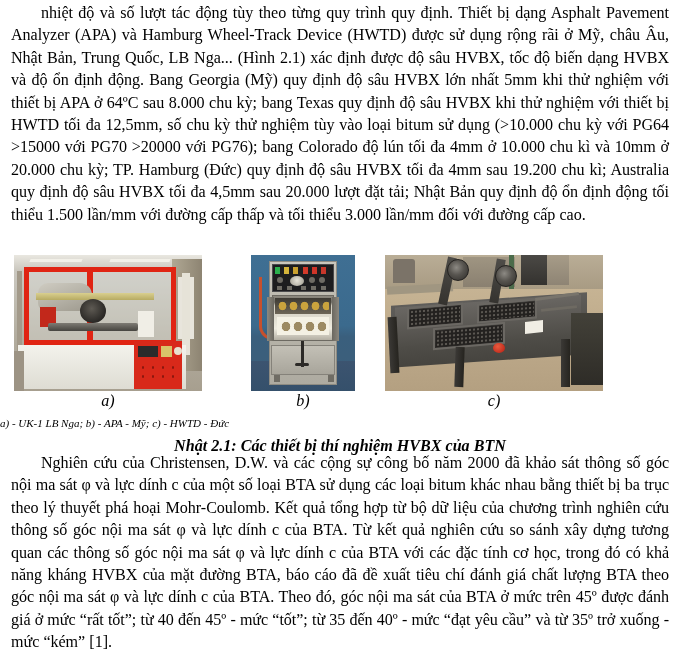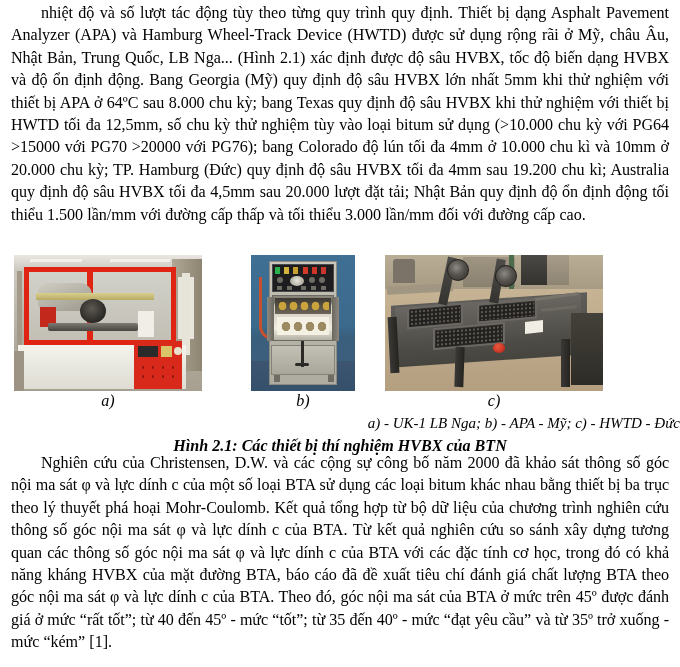--- a/index.html
+++ b/index.html
@@ -382,23 +382,23 @@
     font-style: italic;
     font-size: 16.1px;
     line-height: 18px;
     text-align: center;
   }
   .sl-a { left: 14px;  width: 188px; }
   .sl-b { left: 251px; width: 104px; }
   .sl-c { left: 385px; width: 218px; }
 
   .cap-line {
-    text-align: right;
+    text-align: left;
     font-style: italic;
-    font-size: 15px;
+    font-size: 11px;
     line-height: 21px;
     margin-top: 1px;
   }
   .cap-title {
     text-align: center;
     font-style: italic;
     font-weight: bold;
     font-size: 16.1px;
     line-height: 21px;
     margin-top: 1px;
@@ -512,20 +512,20 @@
 
     </div>
 
     <div class="sub-labels">
       <div class="sub-label sl-a">a)</div>
       <div class="sub-label sl-b">b)</div>
       <div class="sub-label sl-c">c)</div>
     </div>
 
     <div class="cap-line">a) - UK-1 LB Nga; b) - APA - Mỹ; c) - HWTD - Đức</div>
-    <div class="cap-title">Hình 2.1: Các thiết bị thí nghiệm HVBX của BTN</div>
+    <div class="cap-title">Nhật 2.1: Các thiết bị thí nghiệm HVBX của BTN</div>
   </div>
 
   <div class="body-text para-bottom">
     <span class="indent"></span><span>Nghiên cứu của Christensen, D.W. và các cộng sự công bố năm 2000 đã khảo sát thông số góc nội ma sát φ và lực dính c của một số loại BTA sử dụng các loại bitum khác nhau bằng thiết bị ba trục theo lý thuyết phá hoại Mohr-Coulomb. Kết quả tổng hợp từ bộ dữ liệu của chương trình nghiên cứu thông số góc nội ma sát φ và lực dính c của BTA. Từ kết quả nghiên cứu so sánh xây dựng tương quan các thông số góc nội ma sát φ và lực dính c của BTA với các đặc tính cơ học, trong đó có khả năng kháng HVBX của mặt đường BTA, báo cáo đã đề xuất tiêu chí đánh giá chất lượng BTA theo góc nội ma sát φ và lực dính c của BTA. Theo đó, góc nội ma sát của BTA ở mức trên 45º được đánh giá ở mức “rất tốt”; từ 40 đến 45º - mức “tốt”; từ 35 đến 40º - mức “đạt yêu cầu” và từ 35º  trở xuống - mức “kém” [1].</span>
   </div>
 
 </div>
 
 </body></html>

